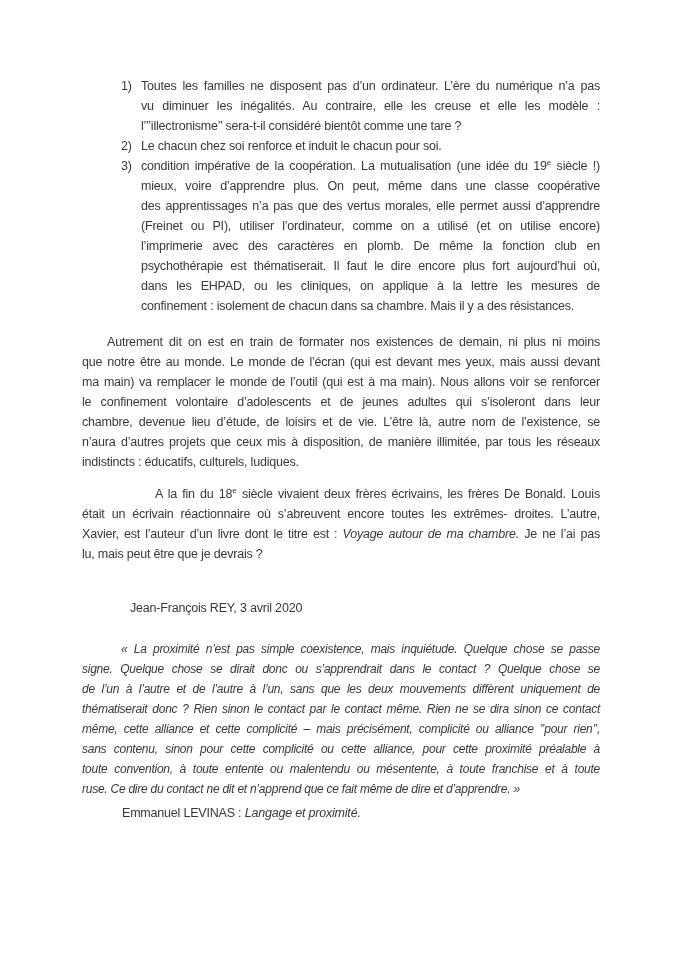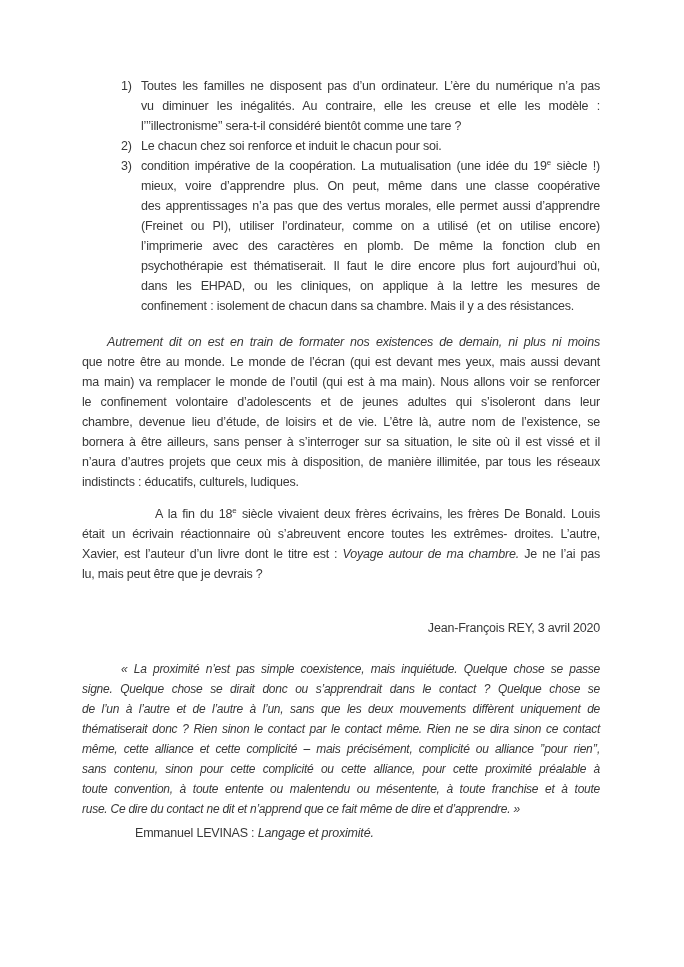--- a/index.html
+++ b/index.html
@@ -29,40 +29,39 @@
   
   .list-item { position:relative; }
   .list-item .marker {
     position:absolute; left:39px; top:0;
     line-height:20px;
   }
   .list-item .lines { margin-left:59px; }
 
   
   .para-formater { margin-top:16px; }
-  .para-formater .ln:first-child { padding-left:25px;font-style:italic; }
+  .para-formater .ln:first-child { padding-left:25px; }
   .para-bonald { margin-top:12px; }
   .para-bonald .ln:first-child { padding-left:73px; }
 
   .signature {
-    margin-top:34px; margin-left:108px;
+    margin-top:34px; margin-left:48px;
     line-height:20px;
-    text-align:right;
   }
 
   .quote {
     margin-top:21px;
     font-style:italic;
     font-size:12px;
     letter-spacing:-0.25px;
   }
   .quote .ln:first-child { padding-left:39px; }
 
   .attribution {
-    margin-top:4px; margin-left:53px;
+    margin-top:4px; margin-left:40px;
     letter-spacing:-0.2px;
   }
 
   .seg-i { font-style:italic; }
   sup.seg-sup {
     font-size:8px;
     line-height:0;
     letter-spacing:0;
     vertical-align:super;
   }
@@ -102,21 +101,20 @@
           </div>
         </div>
       </div>
 
     <div class="para-formater blk">
         <div class="ln">Autrement dit on est en train de formater nos existences de demain, ni plus ni moins</div>
         <div class="ln">que notre être au monde. Le monde de l’écran (qui est devant mes yeux, mais aussi devant</div>
         <div class="ln">ma main) va remplacer le monde de l’outil (qui est à ma main). Nous allons voir se renforcer</div>
         <div class="ln">le confinement volontaire d’adolescents et de jeunes adultes qui s’isoleront dans leur</div>
         <div class="ln">chambre, devenue lieu d’étude, de loisirs et de vie. L’être là, autre nom de l’existence, se</div>
-        <div class="ln">bornera à être ailleurs, sans penser à s’interroger sur sa situation, le site où il est vissé et il</div>
         <div class="ln">n’aura d’autres projets que ceux mis à disposition, de manière illimitée, par tous les réseaux</div>
         <div class="ln">indistincts : éducatifs, culturels, ludiques.</div>
       </div>
 
     <div class="para-bonald blk">
         <div class="ln">A la fin du 18<sup class="seg-sup">e</sup> siècle vivaient deux frères écrivains, les frères De Bonald. Louis</div>
         <div class="ln">était un écrivain réactionnaire où s’abreuvent encore toutes les extrêmes- droites. L’autre,</div>
         <div class="ln">Xavier, est l’auteur d’un livre dont le titre est : <span class="seg-i">Voyage autour de ma chambre.</span> Je ne l’ai pas</div>
         <div class="ln">lu, mais peut être que je devrais ?</div>
       </div>

